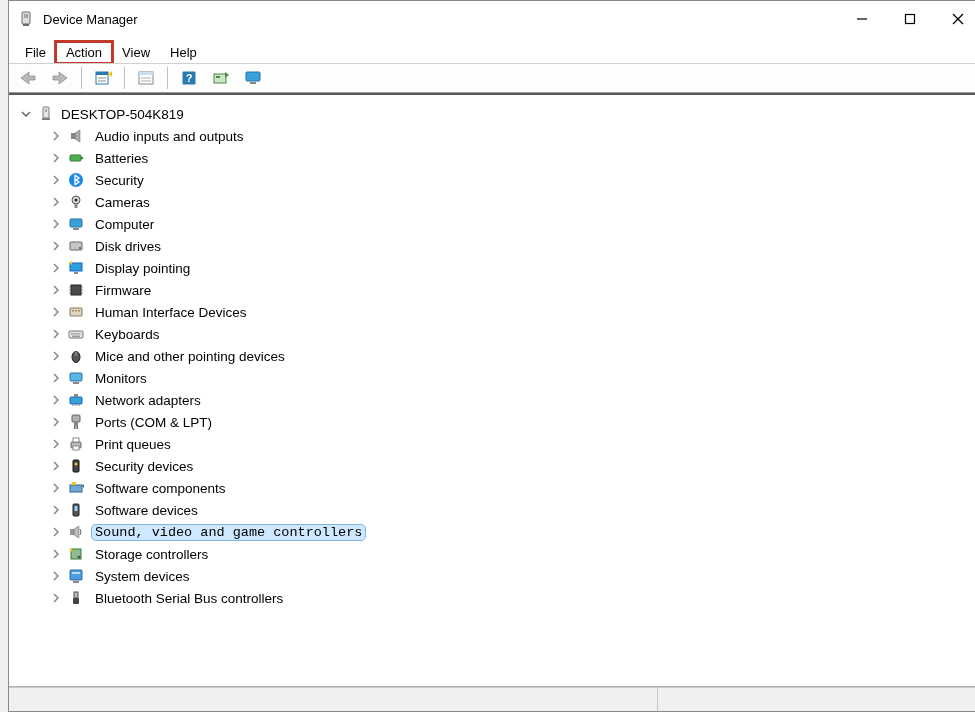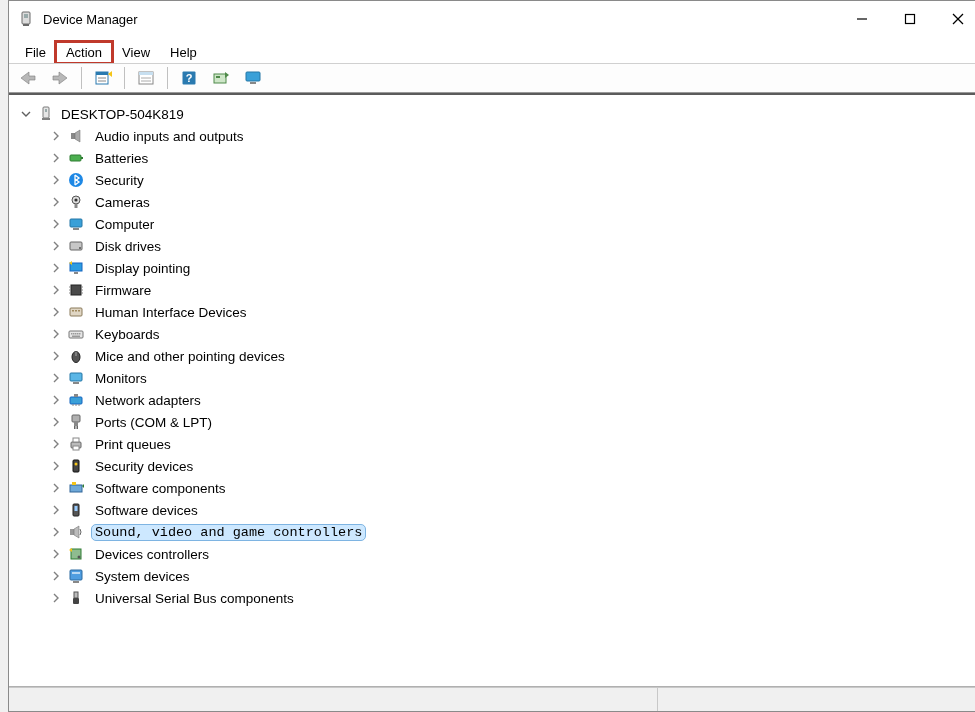--- a/index.html
+++ b/index.html
@@ -469,21 +469,21 @@
             <span class="chevron">
               <svg width="10" height="10" viewBox="0 0 10 10">
                 <path d="M3 1 L7 5 L3 9" fill="none" stroke="#808080" stroke-width="1.4"></path>
               </svg>
             </span>
             <span class="dev-icon">
               <svg width="16" height="16" viewBox="0 0 16 16">
                 <use href="#storage-icon"></use>
               </svg>
             </span>
-            <span class="label">Devices controllers</span>
+            <span class="label">Storage controllers</span>
           </div>
           <div class="cat-row">
             <span class="chevron">
               <svg width="10" height="10" viewBox="0 0 10 10">
                 <path d="M3 1 L7 5 L3 9" fill="none" stroke="#808080" stroke-width="1.4"></path>
               </svg>
             </span>
             <span class="dev-icon">
               <svg width="16" height="16" viewBox="0 0 16 16">
                 <use href="#system-icon"></use>
@@ -495,21 +495,21 @@
             <span class="chevron">
               <svg width="10" height="10" viewBox="0 0 10 10">
                 <path d="M3 1 L7 5 L3 9" fill="none" stroke="#808080" stroke-width="1.4"></path>
               </svg>
             </span>
             <span class="dev-icon">
               <svg width="16" height="16" viewBox="0 0 16 16">
                 <use href="#usb-icon"></use>
               </svg>
             </span>
-            <span class="label">Universal Serial Bus components</span>
+            <span class="label">Bluetooth Serial Bus controllers</span>
           </div>
         </div>
     </div>
   </div>
 
   <div class="statusbar">
     <div class="cell"></div>
     <div class="sep"></div>
     <div class="cell"></div>
   </div>

